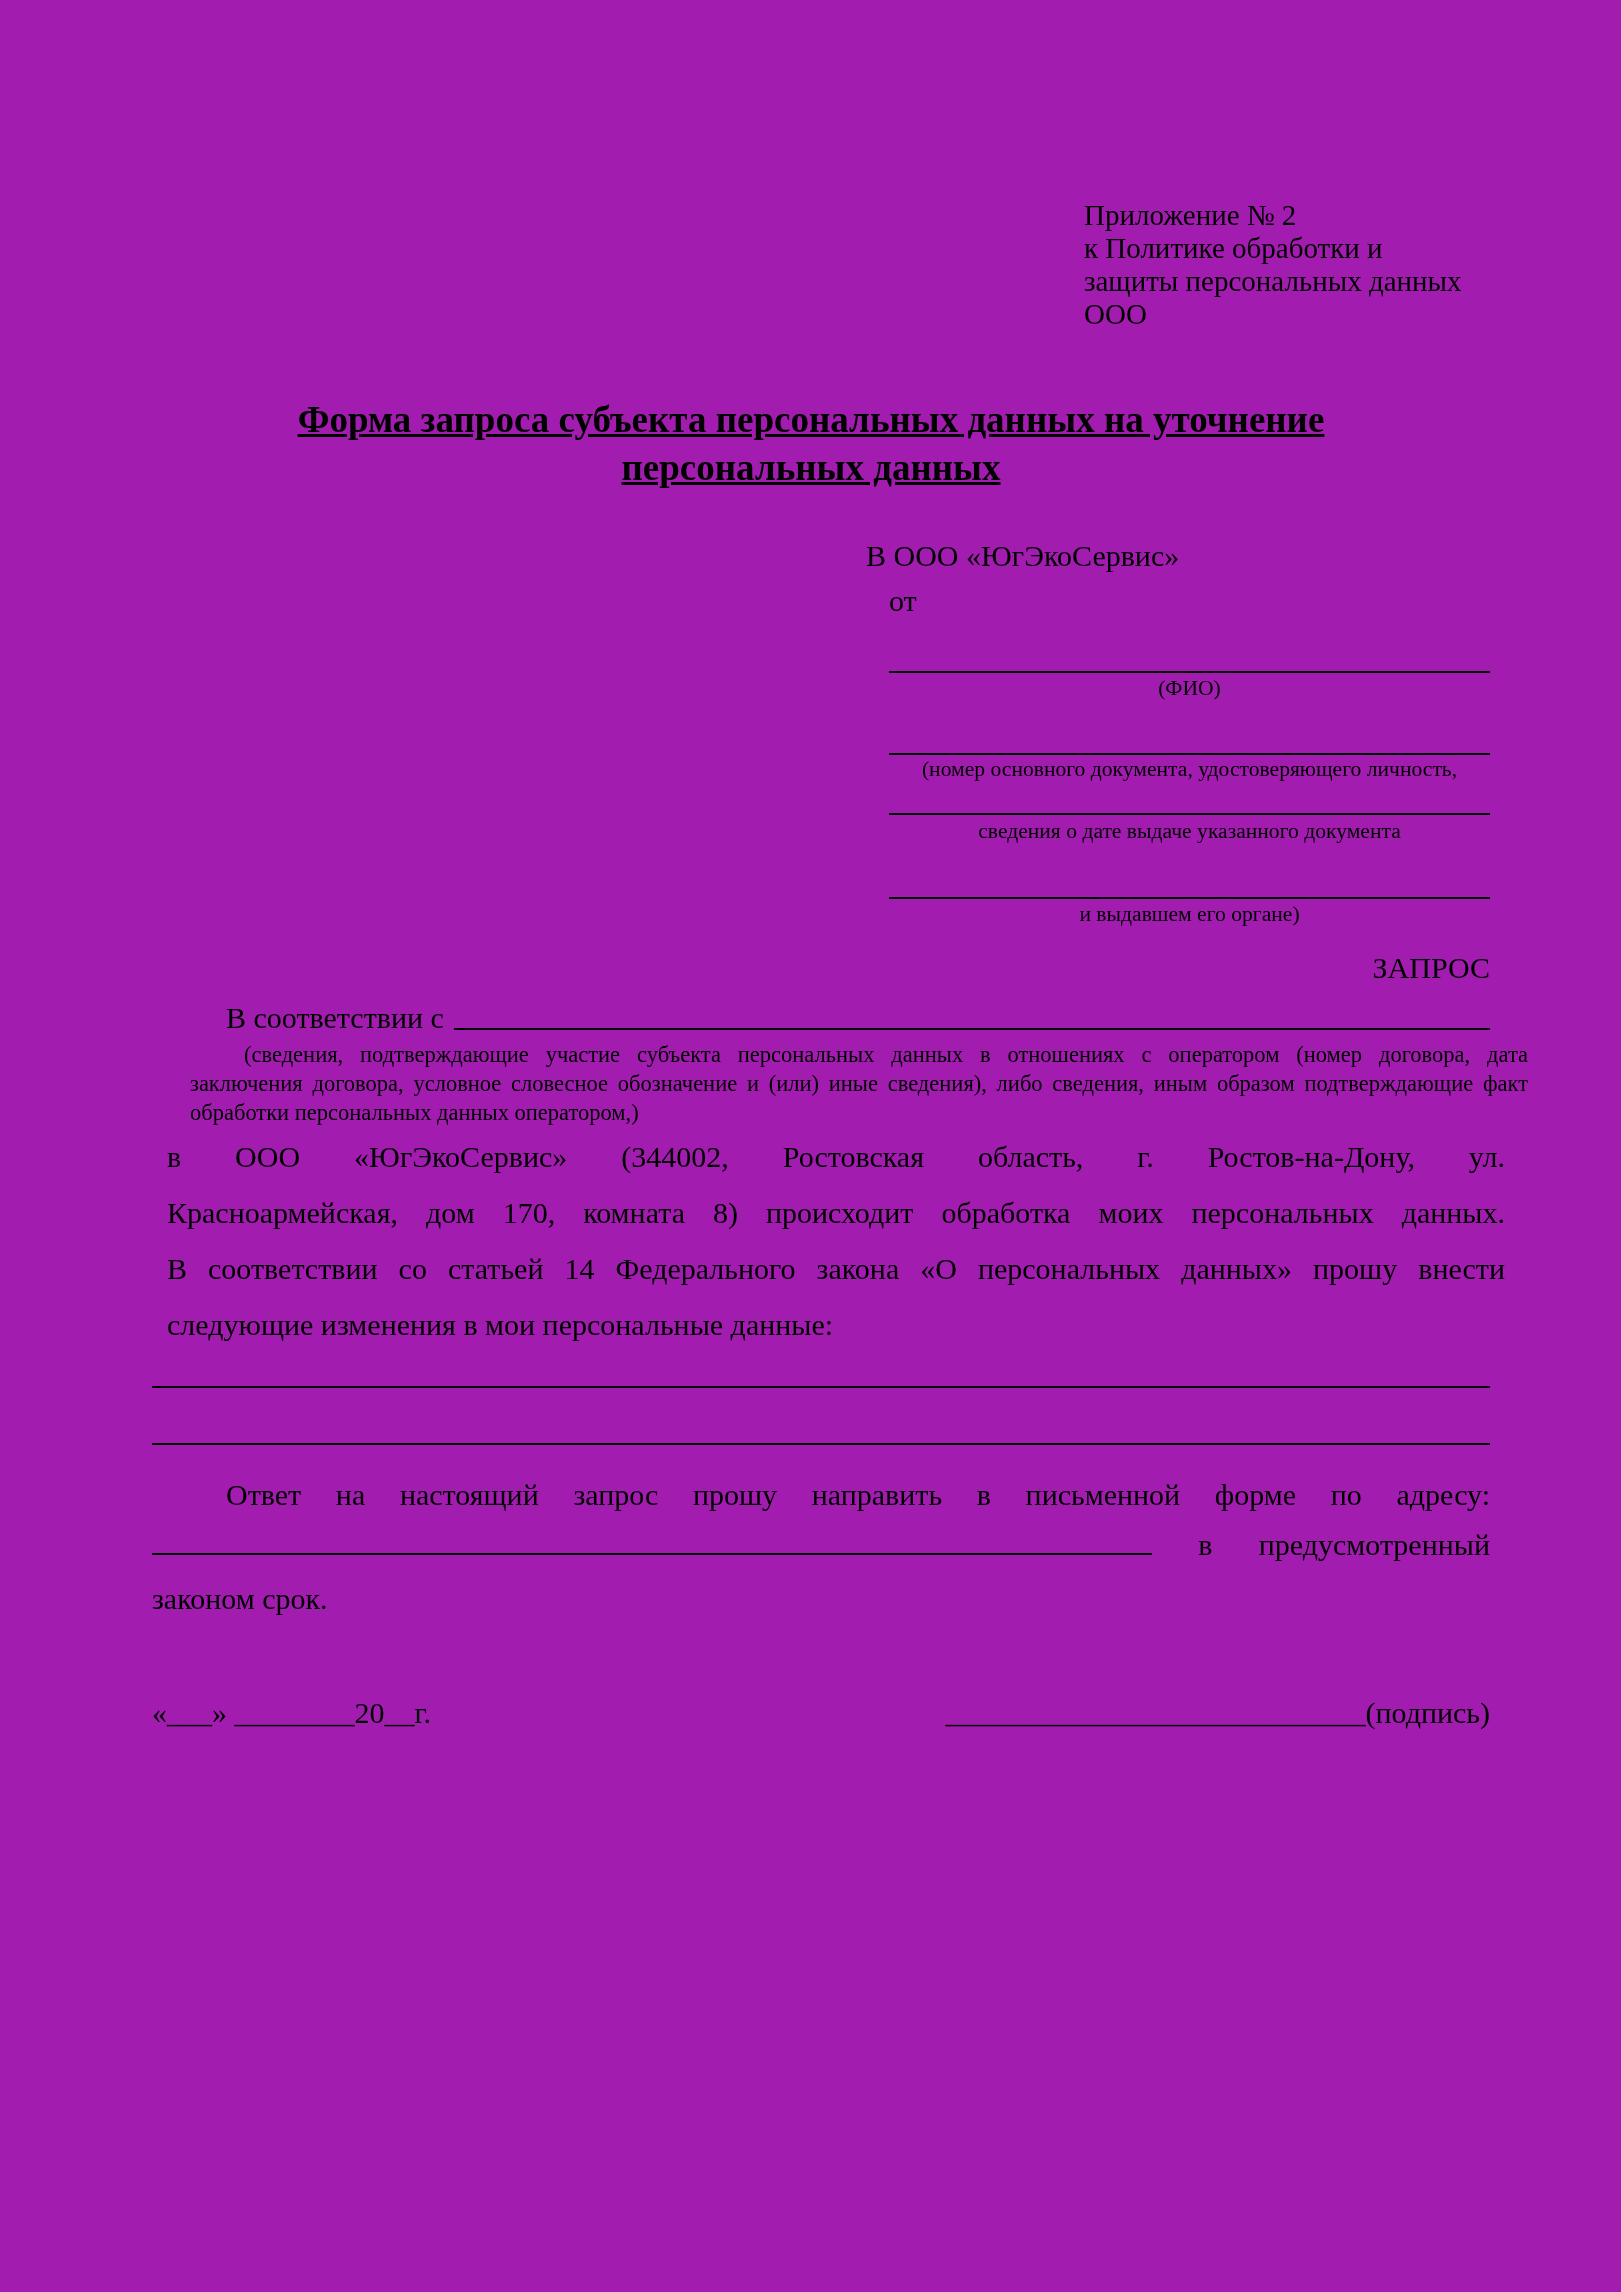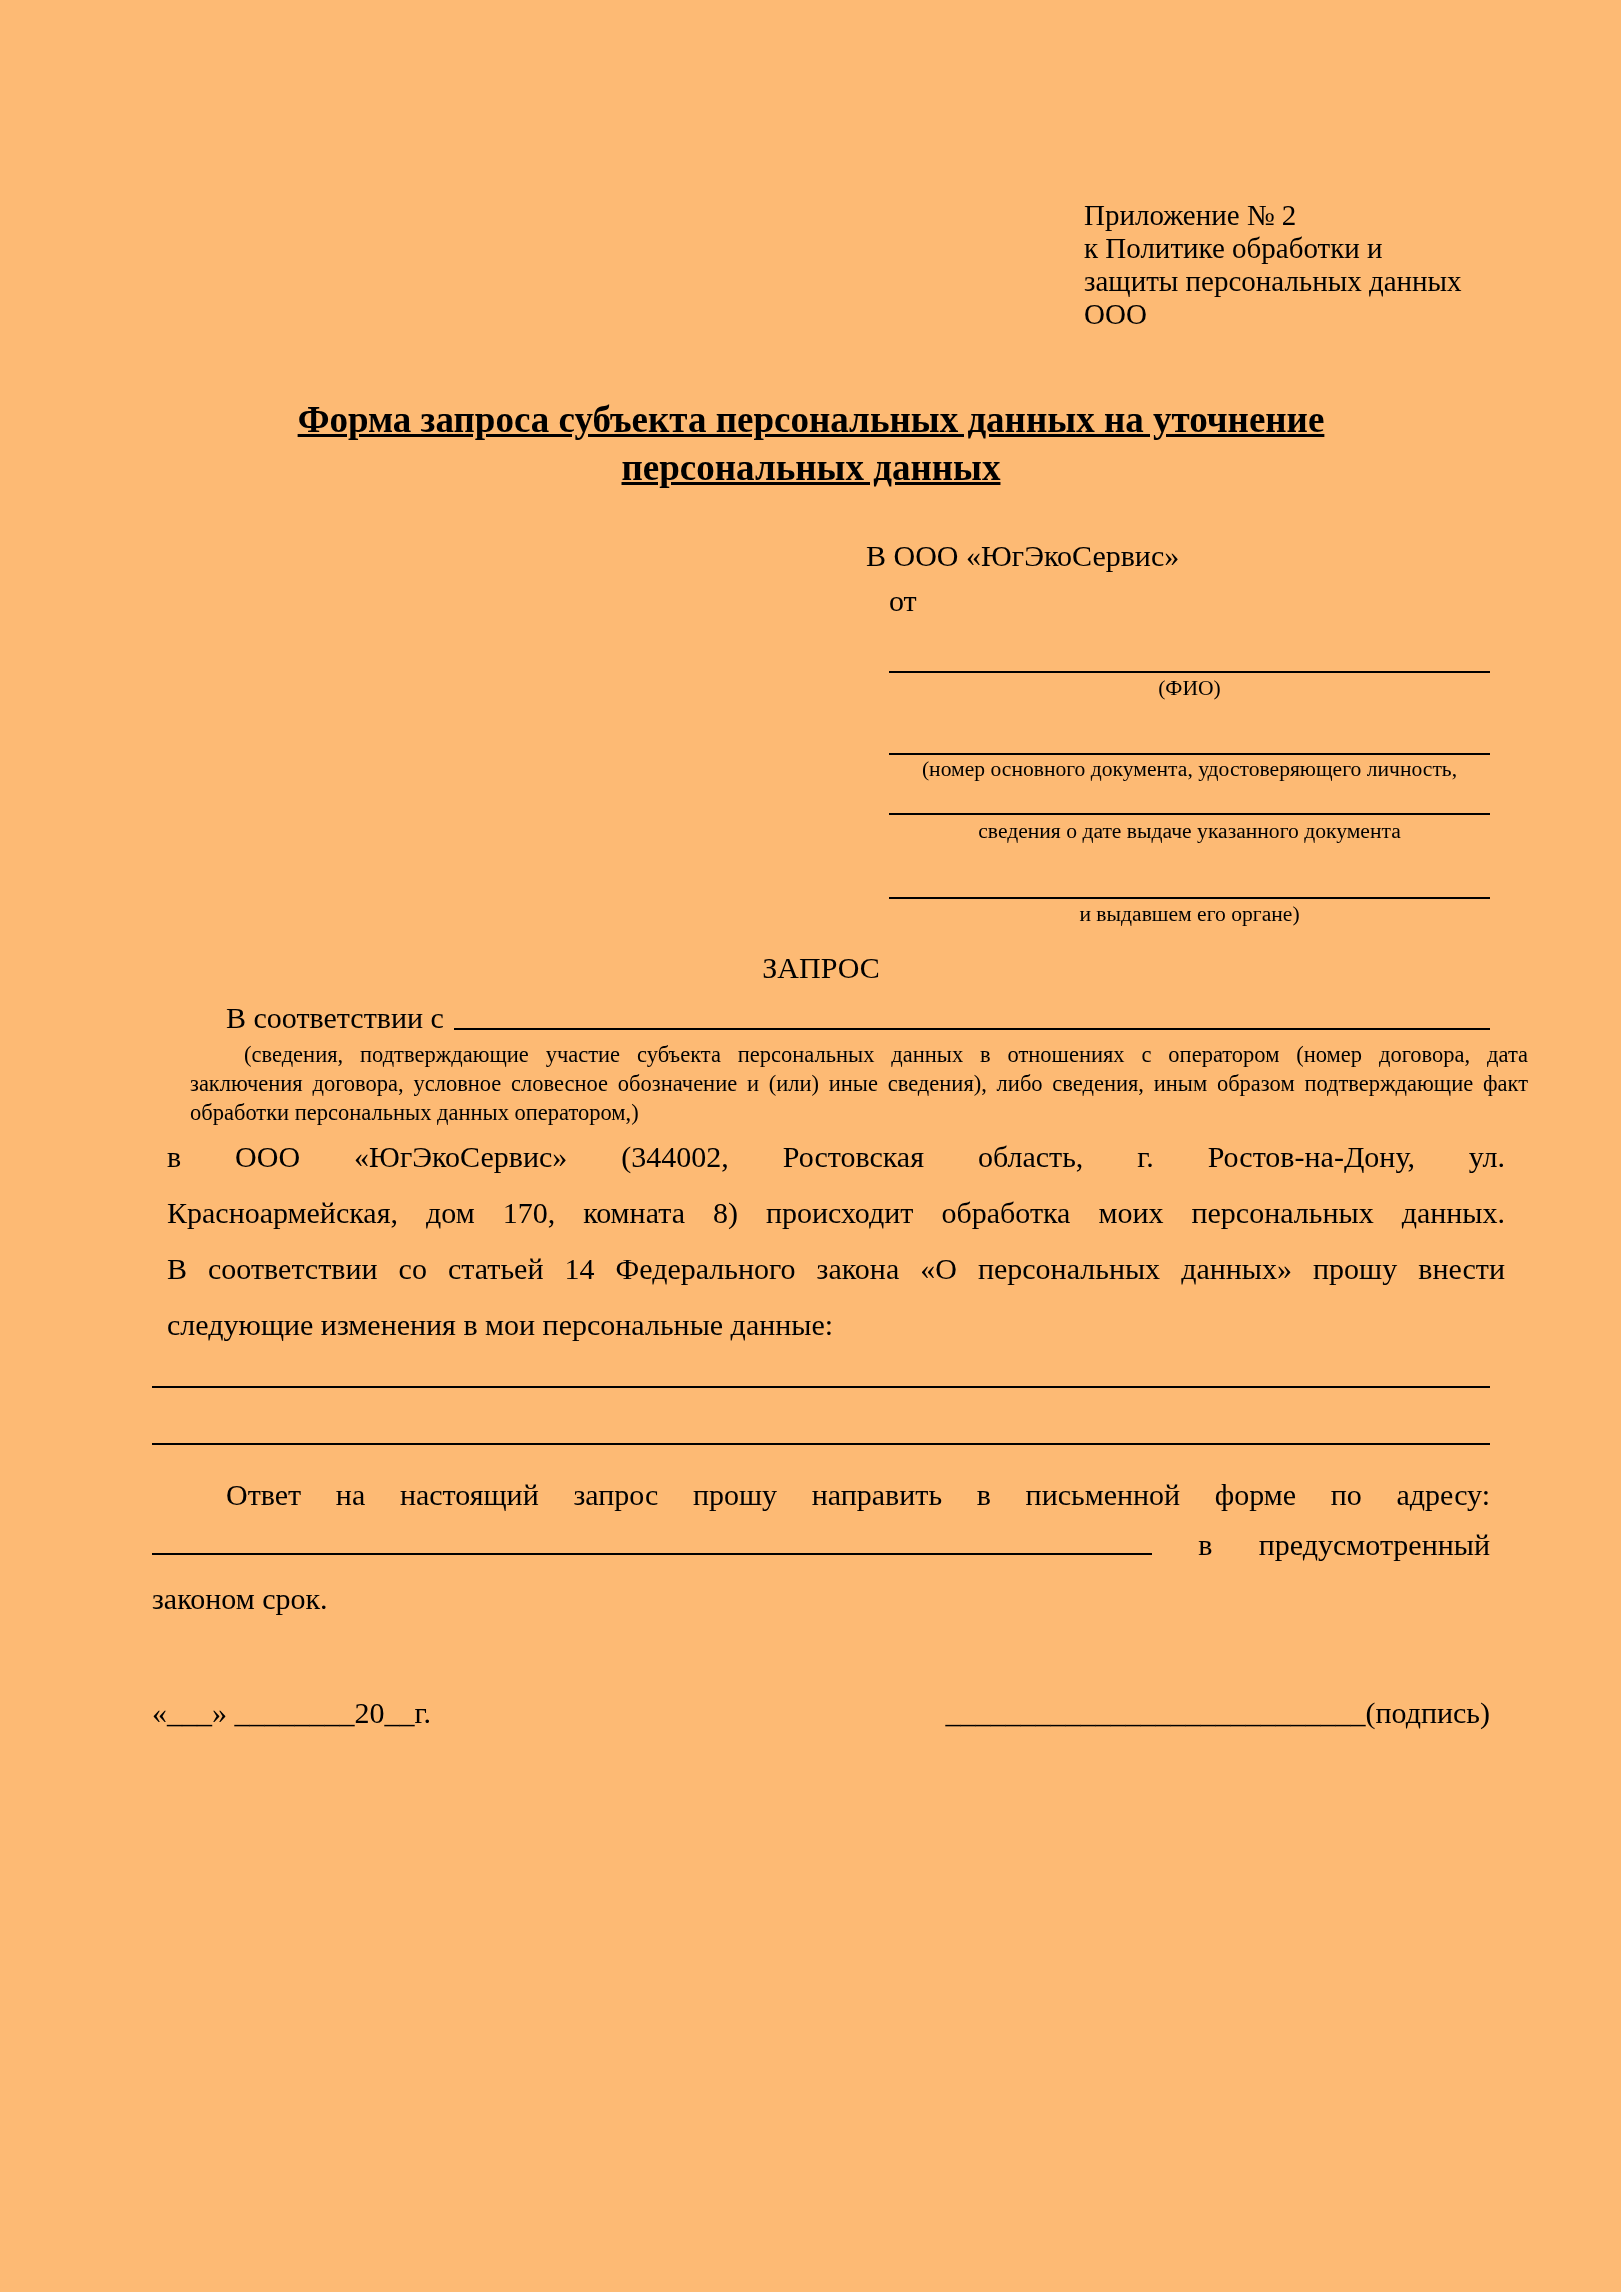--- a/index.html
+++ b/index.html
@@ -5,21 +5,21 @@
 <style>
   html, body {
     margin: 0;
     padding: 0;
     background: #ffffff;
   }
   .page {
     position: relative;
     width: 1621px;
     height: 2293px;
-    background: #fdba74;
+    background: #a21caf;
     color: #000000;
     font-family: "Liberation Serif", "DejaVu Serif", serif;
     overflow: hidden;
   }
 
   
   .appendix {
     position: absolute;
     top: 199px;
     left: 1084px;
@@ -64,21 +64,21 @@
   .addr-label.l2 { top: 757px; }
   .addr-label.l3 { top: 819px; }
   .addr-label.l4 { top: 902px; }
 
   
   .request-heading {
     position: absolute;
     top: 951px;
     left: 152px;
     width: 1338px;
-    text-align: center;
+    text-align: right;
     font-size: 30px;
   }
 
   
   .accordance {
     position: absolute;
     top: 1000px;
     left: 152px;
     width: 1338px;
     display: flex;

